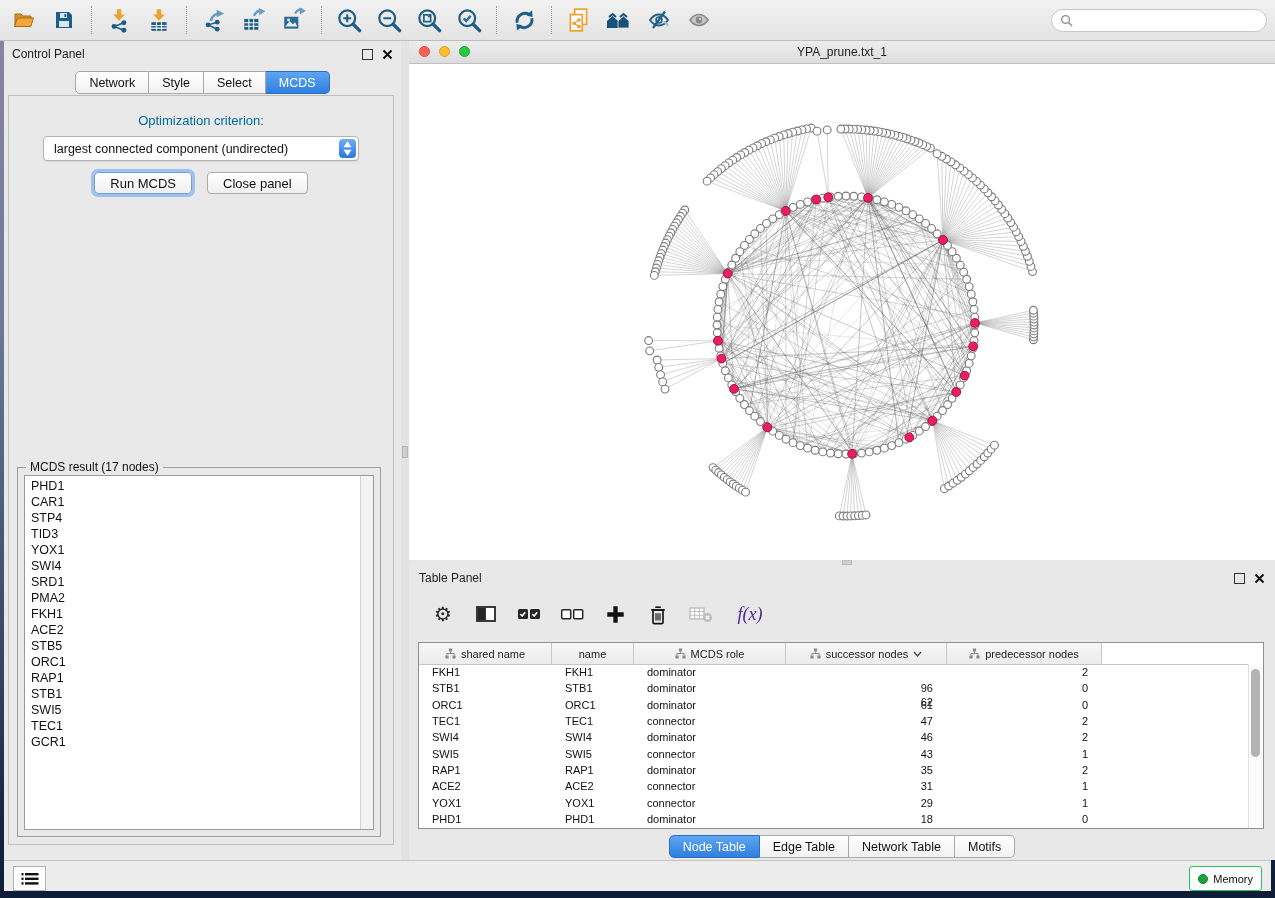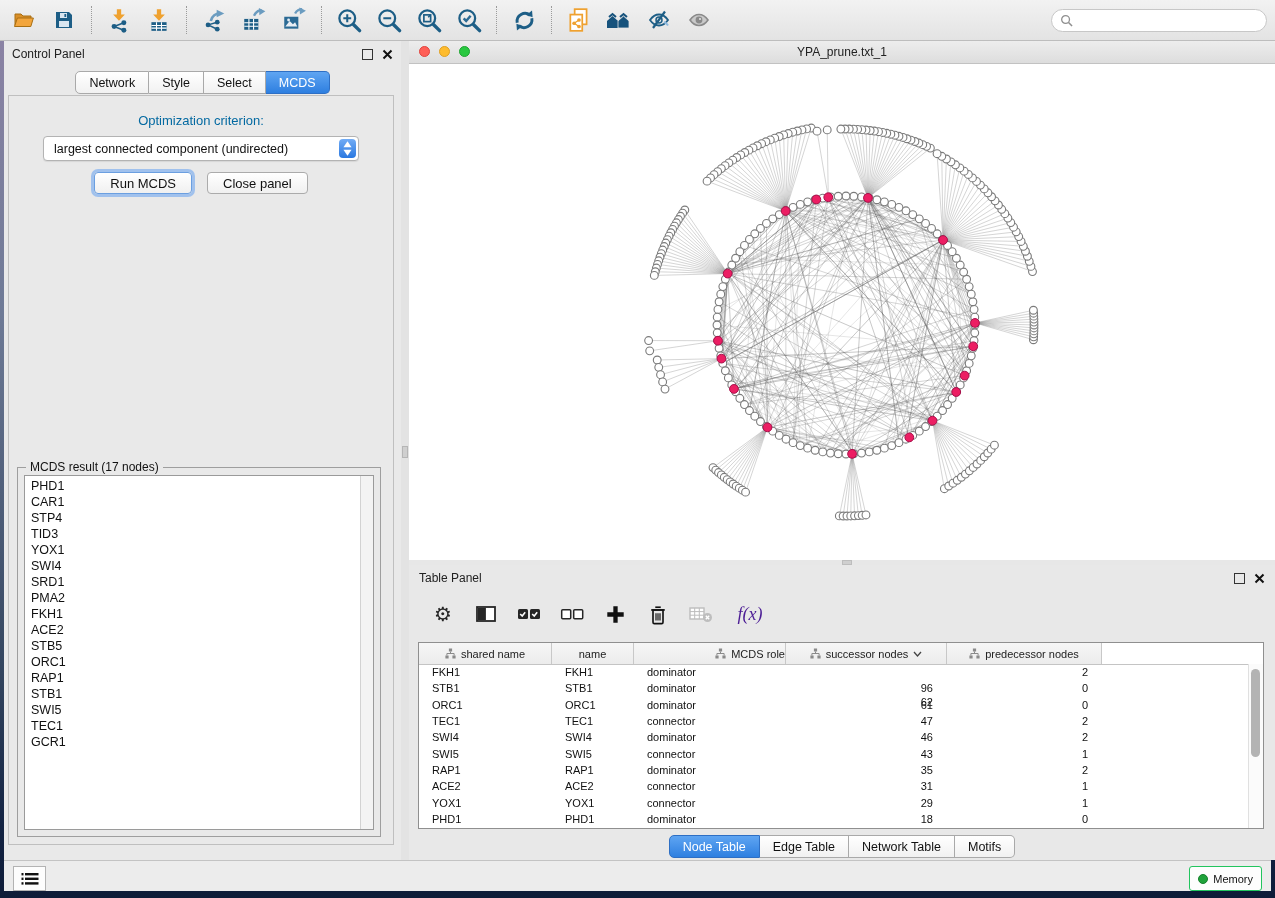--- a/index.html
+++ b/index.html
@@ -1089,21 +1089,21 @@
               <rect x="7.4" y="7.5" width="3.2" height="3" fill="#8a8a8a"></rect>
             </svg>
     <span class="th-label">shared name</span>
 
   </div>
           <div class="th" style="width: 82px;">
 
     <span class="th-label">name</span>
 
   </div>
-          <div class="th" style="width: 152px; justify-content: flex-end;">
+          <div class="th" style="width: 152px;">
     <svg class="col-ico" width="11" height="11" viewBox="0 0 11 11">
               <rect x="3.9" y="0.5" width="3.2" height="3" fill="#8a8a8a"></rect>
               <path d="M5.5 3.5v2M1.9 7.5v-2h7.2v2" fill="none" stroke="#8a8a8a" stroke-width="1"></path>
               <rect x="0.4" y="7.5" width="3.2" height="3" fill="#8a8a8a"></rect>
               <rect x="7.4" y="7.5" width="3.2" height="3" fill="#8a8a8a"></rect>
             </svg>
     <span class="th-label">MCDS role</span>
 
   </div>
           <div class="th" style="width: 161px;">

